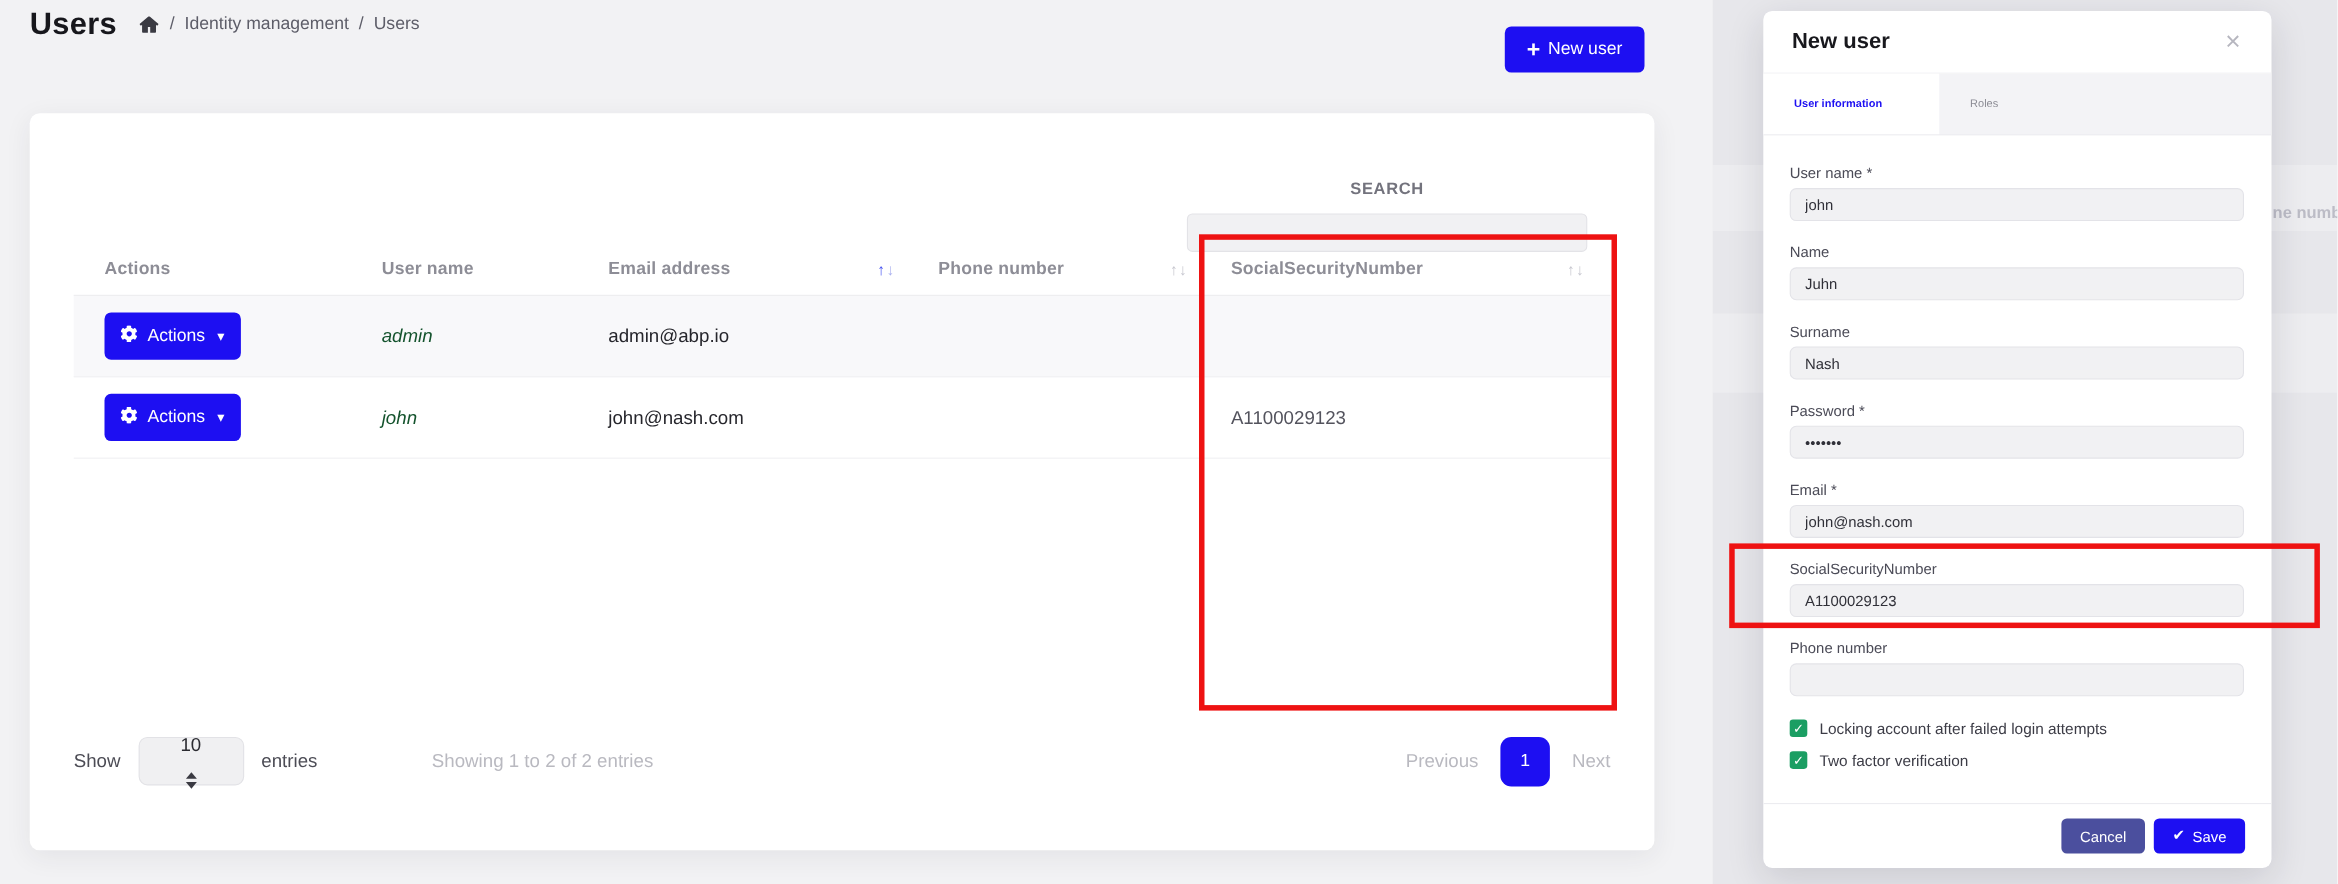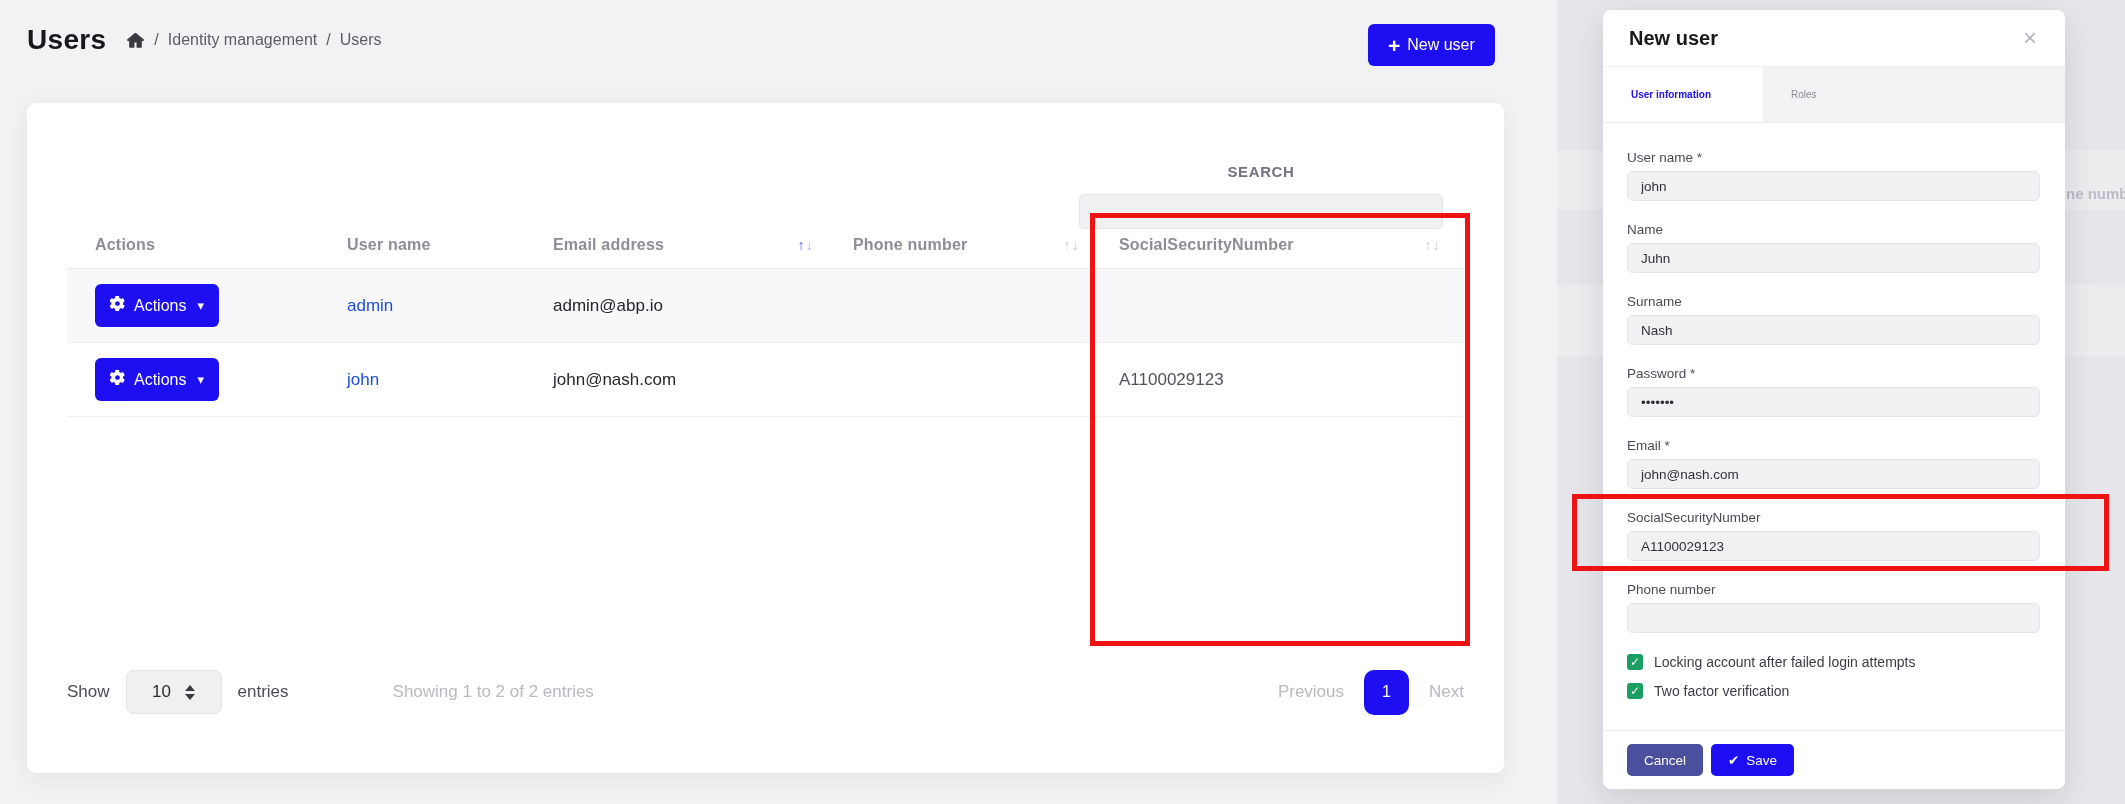--- a/index.html
+++ b/index.html
@@ -1,21 +1,21 @@
 <!DOCTYPE html>
 <html><head>
 <meta charset="utf-8">
 <style>
   * { margin:0; padding:0; box-sizing:border-box; }
   html,body { width:2125px; height:804px; }
   body { font-family:"Liberation Sans","DejaVu Sans",sans-serif; background:#f2f2f4; }
   #root { position:relative; width:2125px; height:804px; overflow:hidden; background:#f2f2f4; }
 
   
-  .page-header { position:absolute; left:27px; top:24px; display:flex; align-items:center; gap:20px; }
+  .page-header { position:absolute; left:27px; top:6px; display:flex; align-items:center; gap:20px; }
   .page-title { font-size:28px; font-weight:bold; color:#17171c; letter-spacing:.3px; }
   .breadcrumb { display:flex; align-items:center; gap:9px; font-size:16px; color:#5d5d68; }
   .home-icon svg { display:block; }
   .new-user-btn { position:absolute; left:1368px; top:24px; height:42px; padding:0 20px;
     background:var(--primary); color:#fff; border:none; border-radius:6px; font-size:16px;
     display:flex; align-items:center; gap:7px; cursor:pointer; font-family:inherit; }
   .new-user-btn .plus { font-size:21px; font-weight:bold; line-height:1; }
 
   .card { position:absolute; left:27px; top:103px; width:1477px; height:670px; background:#fff;
     border-radius:9px; box-shadow:0 6px 24px rgba(40,40,60,.07); }
@@ -31,34 +31,34 @@
   .t-body-row { height:74px; border-bottom:1px solid #f0f0f3; font-size:17px; }
   .t-body-row.striped { background:#f8f8fa; }
   .c1{width:264px;} .c2{width:206px;} .c3{width:300px;} .c4{width:266px;} .c5{width:361px;}
   .cell { padding-left:16px; }
   .c1.cell { padding-left:28px; }
   .th { font-size:16px; font-weight:bold; color:#8d8d96; display:flex; align-items:center;
     justify-content:space-between; padding-right:24px; letter-spacing:.2px; }
   .sort { display:flex; gap:1px; font-size:14px; font-weight:normal; }
   .sort .up { color:#4653f0; } .sort .dn { color:#aab1ef; }
   .sort.muted .up, .sort.muted .dn { color:#c7c7cf; }
-  .user-col { color:#1d4ed8; }
+  .user-col { color:#14532d;font-style:italic; }
   .email-col { color:#26262c; }
   .ssn-col { color:#53535d; }
 
   .actions-btn { height:43px; padding:0 15px; background:var(--primary); color:#fff; border:none;
     border-radius:6px; font-size:16px; display:flex; align-items:center; gap:9px; cursor:pointer; font-family:inherit; }
   .actions-btn .caret { font-size:13px; margin-left:2px; }
 
   .table-footer { position:absolute; left:40px; top:566px; width:1397px; height:46px;
     display:flex; align-items:center; }
   .show-label, .entries-label { font-size:17px; color:#4c4c55; }
   .page-size { width:96px; height:44px; margin:0 16px; background:#f0f0f2; border:1px solid #e2e2e6;
     border-radius:8px; display:flex; align-items:center; justify-content:center; gap:14px;
-    font-size:17px; color:#2b2b31; cursor:pointer; }
+    font-size:17px; color:#2b2b31; cursor:pointer;flex-direction:column; }
   .stepper { display:flex; flex-direction:column; gap:3px; }
   .stepper i { display:block; width:0; height:0; border-left:5px solid transparent; border-right:5px solid transparent; }
   .stepper .s-up { border-bottom:6px solid #3a3a42; }
   .stepper .s-dn { border-top:6px solid #3a3a42; }
   .summary { font-size:17px; color:#b9b9c0; margin-left:104px; }
   .pager { margin-left:auto; display:flex; align-items:center; gap:20px;text-align:center; }
   .pager .nav { font-size:17px; color:#b9b9c0; cursor:pointer; }
   .page-num { width:45px; height:45px; background:var(--primary); color:#fff; border-radius:10px;
     display:flex; align-items:center; justify-content:center; font-size:16px; cursor:pointer; }
 
@@ -79,21 +79,21 @@
   .tab.active { background:#fff; color:var(--primary); font-weight:bold; min-width:160px; }
   .modal-body { padding:27px 25px 0 24px; flex:1; }
   .field { margin-bottom:21px; }
   .field label { display:block; font-size:13.5px; color:#4b4b57; margin-bottom:6px; }
   .field input { width:100%; height:30px; background:#f1f1f3; border:1px solid #e3e3e8;
     border-radius:6px; padding:0 13px; font-size:13.5px; color:#303038; font-family:inherit; }
   .check-row { display:flex; align-items:center; gap:11px; margin-bottom:13px; cursor:pointer; }
   .checkbox { width:16px; height:16px; border-radius:3px; background:var(--green); color:#fff;
     font-size:12px; display:flex; align-items:center; justify-content:center; }
   .check-label { font-size:14px; color:#3c3c46; }
-  .modal-footer { border-top:1px solid #ececf0; padding:13px 24px; display:flex; justify-content:flex-start; gap:8px; }
+  .modal-footer { border-top:1px solid #ececf0; padding:13px 24px; display:flex; justify-content:flex-end; gap:8px; }
   .btn { height:32px; border:none; border-radius:5px; font-size:13.5px; color:#fff; padding:0 17px;
     display:flex; align-items:center; gap:7px; cursor:pointer; font-family:inherit; }
   .btn-cancel { background:#4b4f9e; }
   .btn-save { background:var(--primary); }
 
   .red-rect { position:absolute; border:5px solid #ee1212; background:transparent; z-index:50; }
   #red-rect-table { left:1090px; top:213px; width:380px; height:433px; }
   #red-rect-modal { left:1572px; top:494px; width:537px; height:77px; }
 </style>
 </head>

